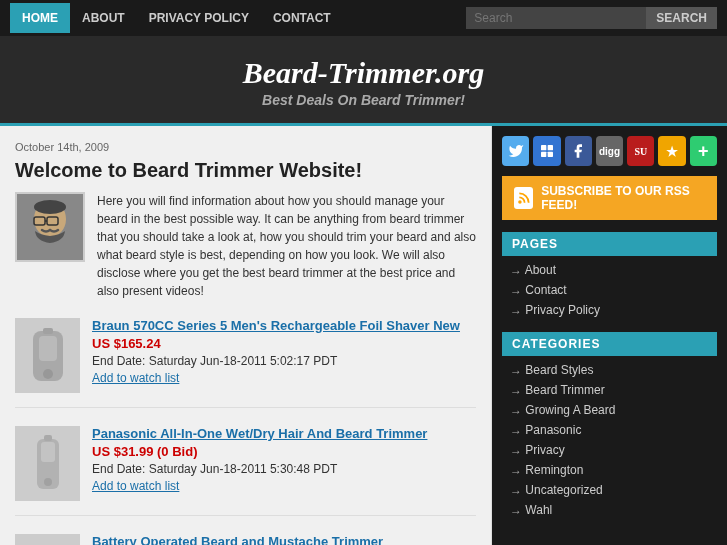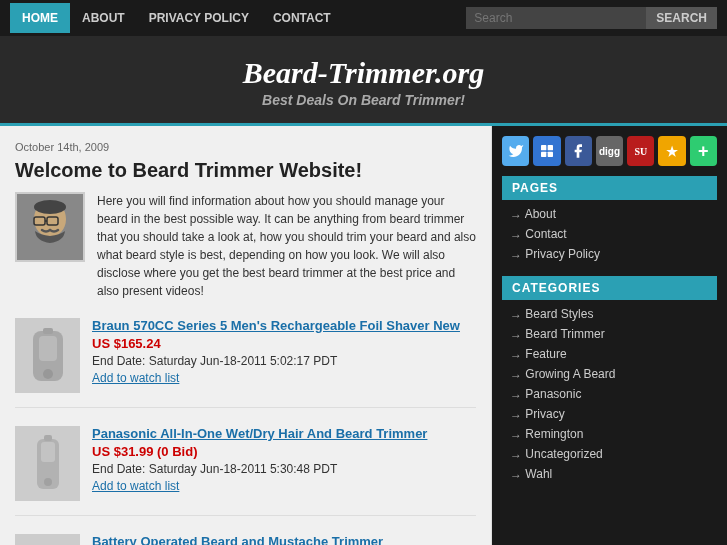--- a/index.html
+++ b/index.html
@@ -180,33 +180,42 @@
         <svg width="16" height="16" viewBox="0 0 24 24" fill="white">
             <path d="M18 2h-3a5 5 0 00-5 5v3H7v4h3v8h4v-8h3l1-4h-4V7a1 1 0 011-1h3z"></path>
           </svg>
       </div>
       <div class="social-icon si-digg" style="font-size:10px;font-weight:bold;">digg</div>
       <div class="social-icon si-stumble" style="font-size:10px;font-weight:bold;">SU</div>
       <div class="social-icon si-star">★</div>
       <div class="social-icon si-plus" style="font-size:18px;font-weight:bold;">+</div>
     </div>
 
+    <div class="rss-banner">
+      <div class="rss-icon">
+        <svg width="14" height="14" viewBox="0 0 24 24" fill="orange">
+            <circle cx="5" cy="19" r="3"></circle>
+            <path d="M4 4a16 16 0 0116 16" stroke="orange" stroke-width="3" fill="none"></path>
+            <path d="M4 11a9 9 0 019 9" stroke="orange" stroke-width="3" fill="none"></path>
+          </svg>
+      </div>
+      <div class="rss-text">SUBSCRIBE TO OUR RSS FEED!</div>
+    </div>
 
     <div class="sidebar-section">
       <div class="sidebar-section-title">PAGES</div>
       <a class="sidebar-link">About</a>
       <a class="sidebar-link">Contact</a>
       <a class="sidebar-link">Privacy Policy</a>
     </div>
 
     <div class="sidebar-section">
       <div class="sidebar-section-title">CATEGORIES</div>
       <a class="sidebar-link">Beard Styles</a>
       <a class="sidebar-link">Beard Trimmer</a>
-      <a class="sidebar-link">Feature</a>
       <a class="sidebar-link">Growing A Beard</a>
       <a class="sidebar-link">Panasonic</a>
       <a class="sidebar-link">Privacy</a>
       <a class="sidebar-link">Remington</a>
       <a class="sidebar-link">Uncategorized</a>
       <a class="sidebar-link">Wahl</a>
     </div>
 
   </aside>
 </div>

